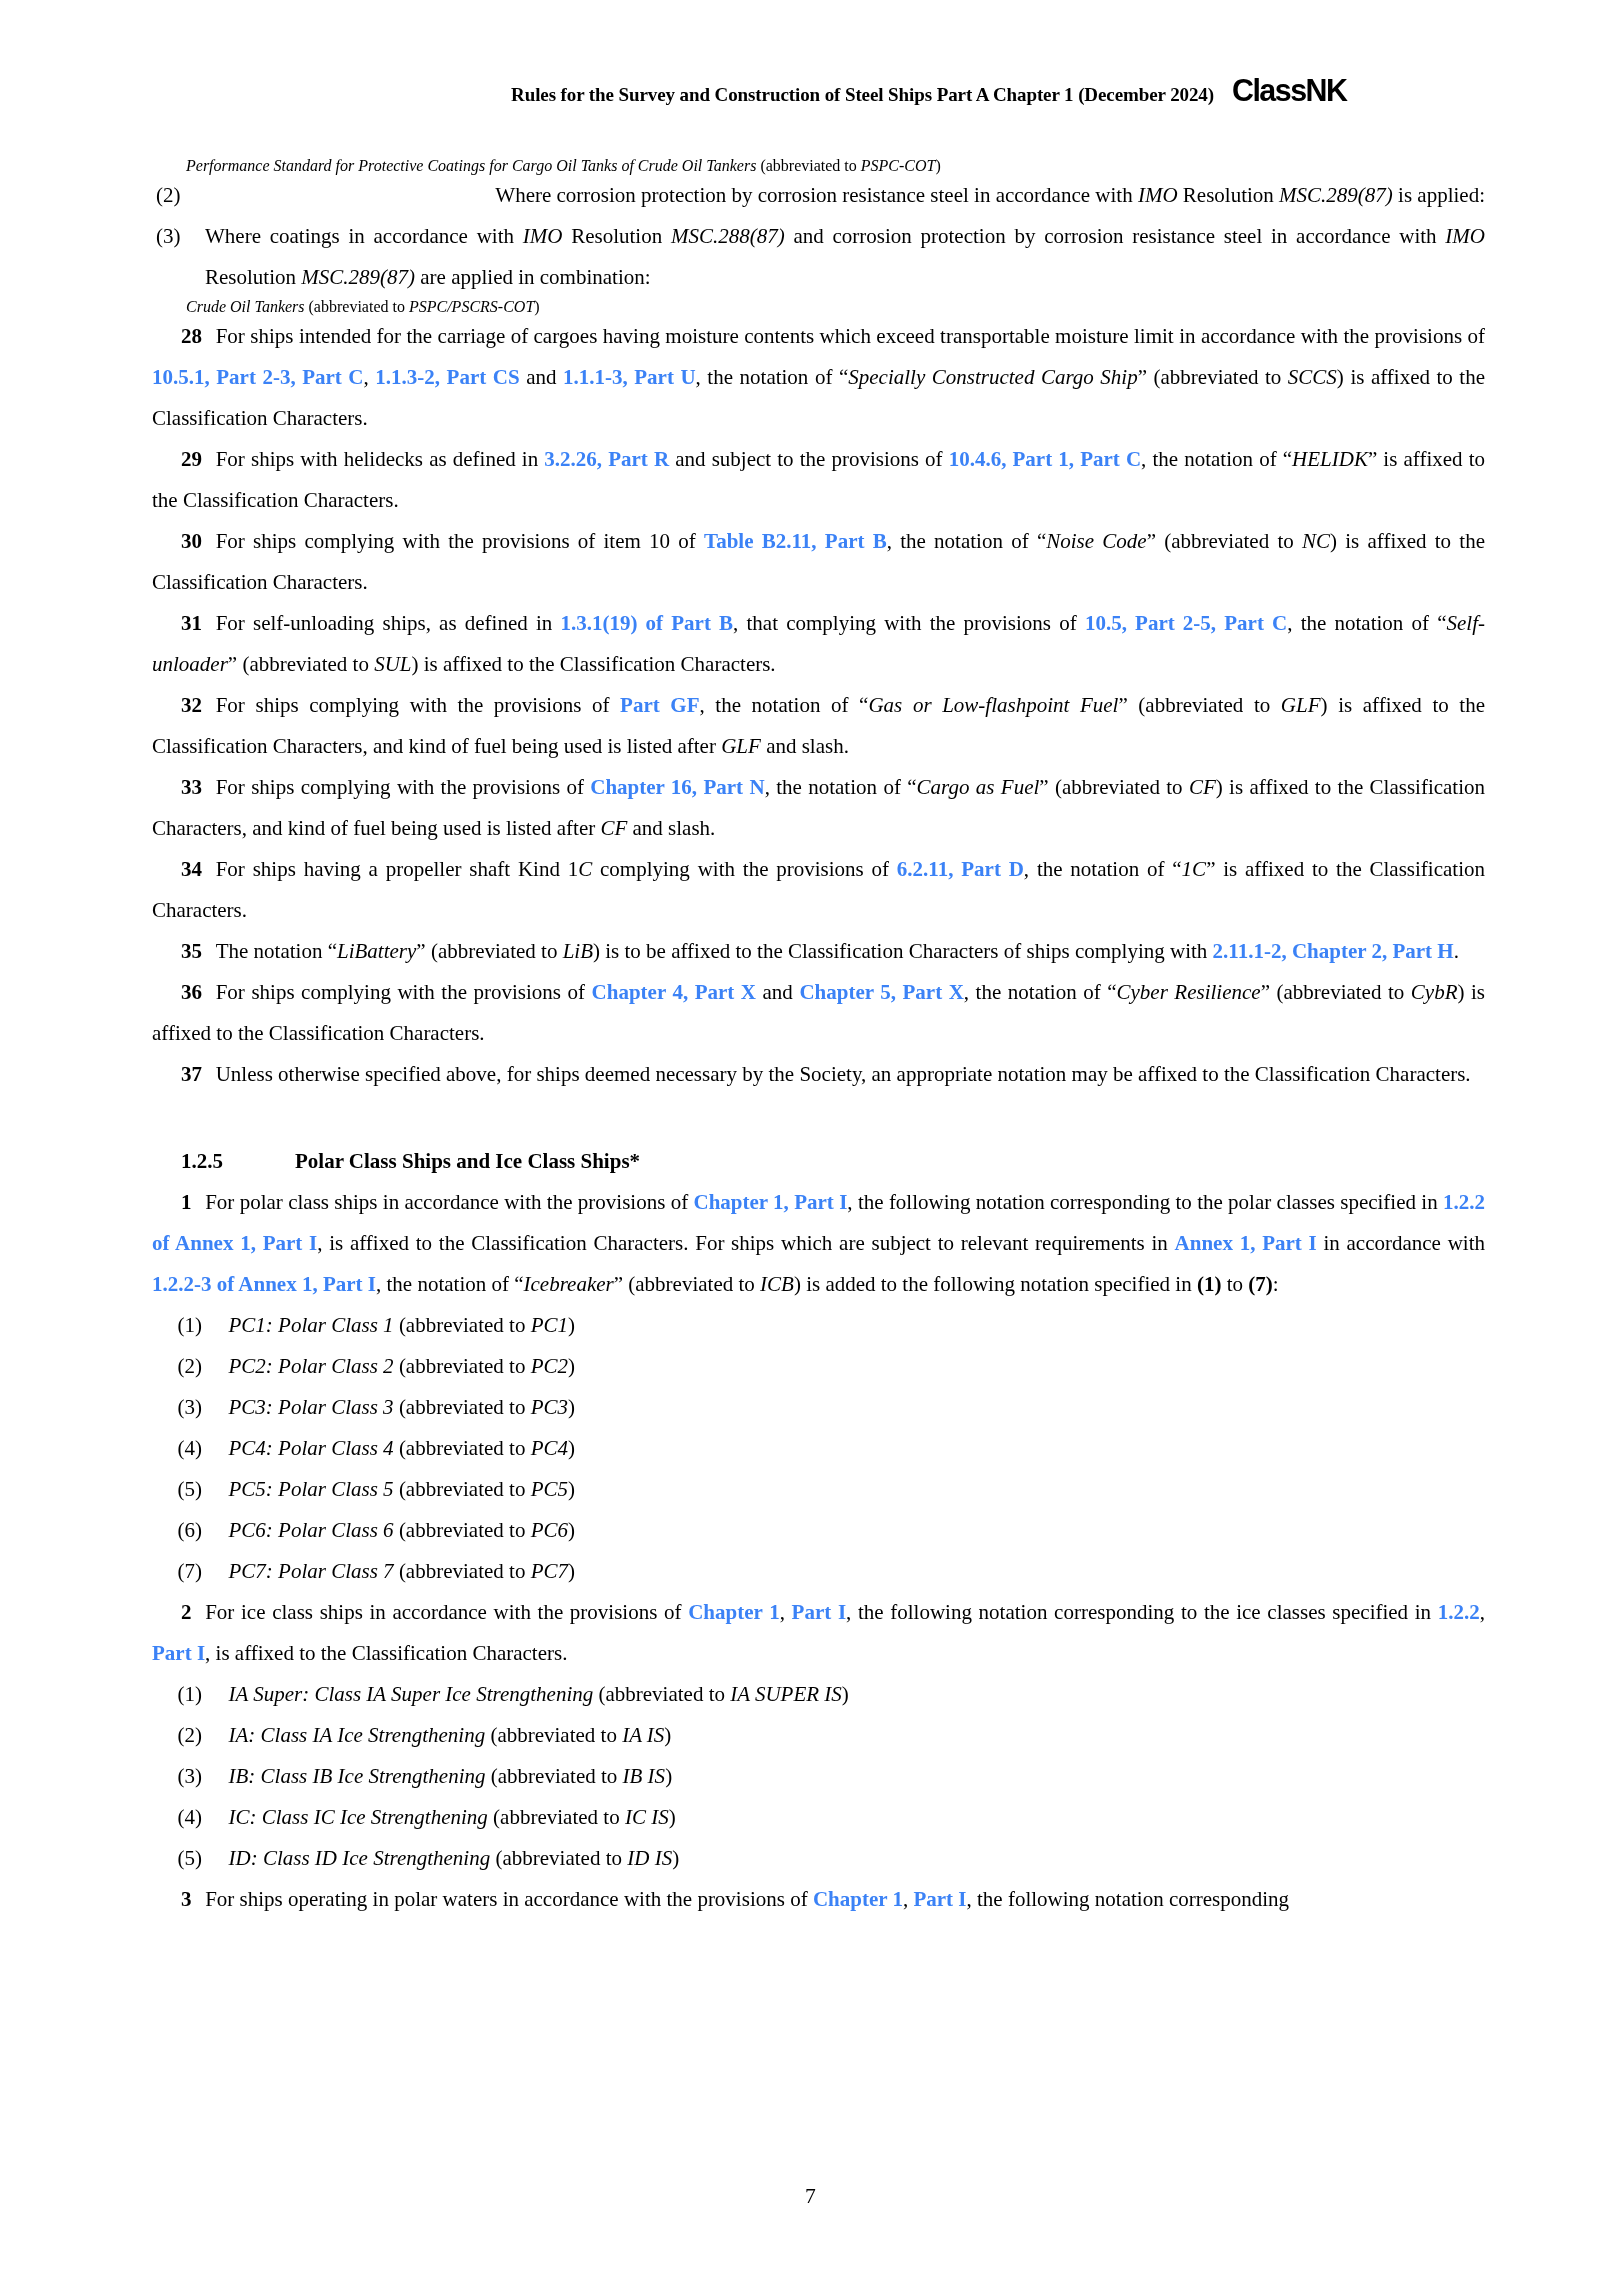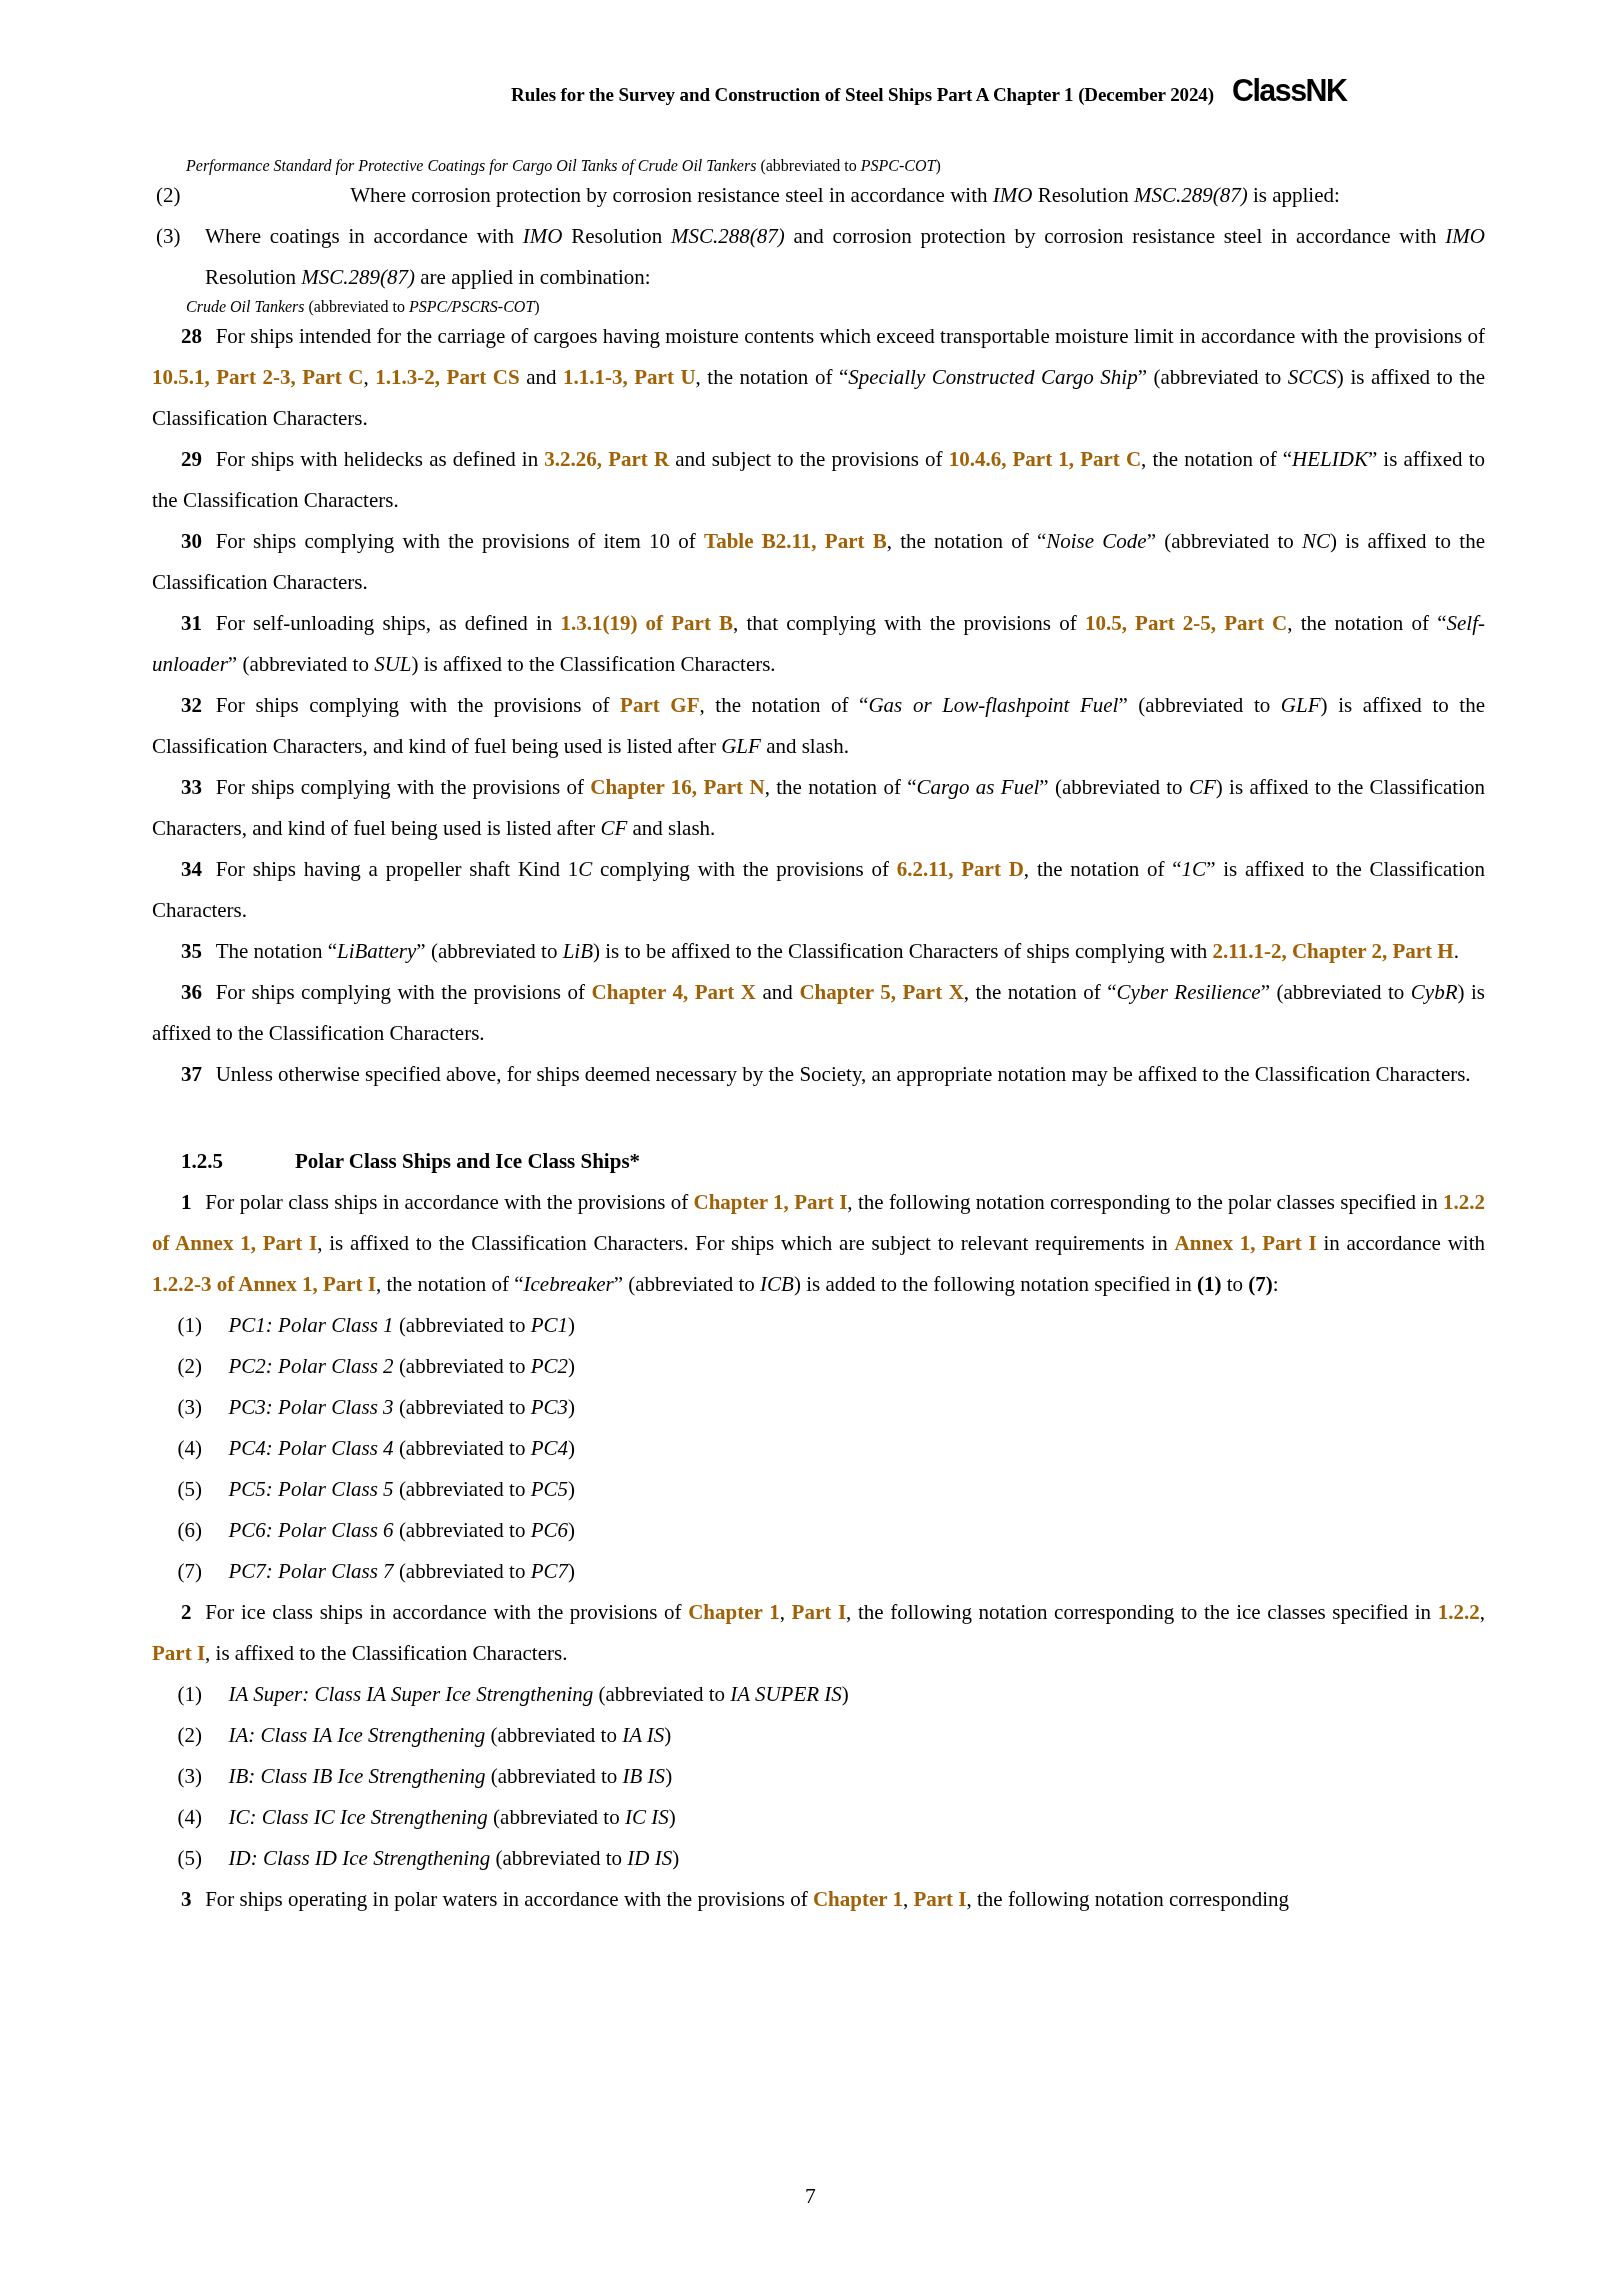--- a/index.html
+++ b/index.html
@@ -94,21 +94,21 @@
   .item-marker {
     flex: 0 0 auto;
     width: 53px;
     text-align: left;
     padding-left: 3.9px;
   }
   .item-body {
     flex: 1 1 auto;
     text-align: justify;
   }
-  .item-body.nojust { text-align: center; }
+  .item-body.nojust { text-align: right; }
 
   
   .indent-1 {
     margin-left: 34px;
     text-align: justify;
   }
   .indent-1.nojust { text-align: left; }
 
   
   .simple-item {
@@ -119,21 +119,21 @@
   }
   .simple-item .mk {
     flex: 0 0 auto;
     width: 51px;
   }
 
   i, .it { font-style: italic; }
   b, .bd { font-weight: bold; }
 
   .lnk {
-    color: #a16207;
+    color: #3b82f6;
     font-weight: bold;
   }
 
   .sec-head {
     display: flex;
     align-items: baseline;
     font-weight: bold;
     font-size: 21px;
     line-height: 41px;
     margin-left: 29px;

